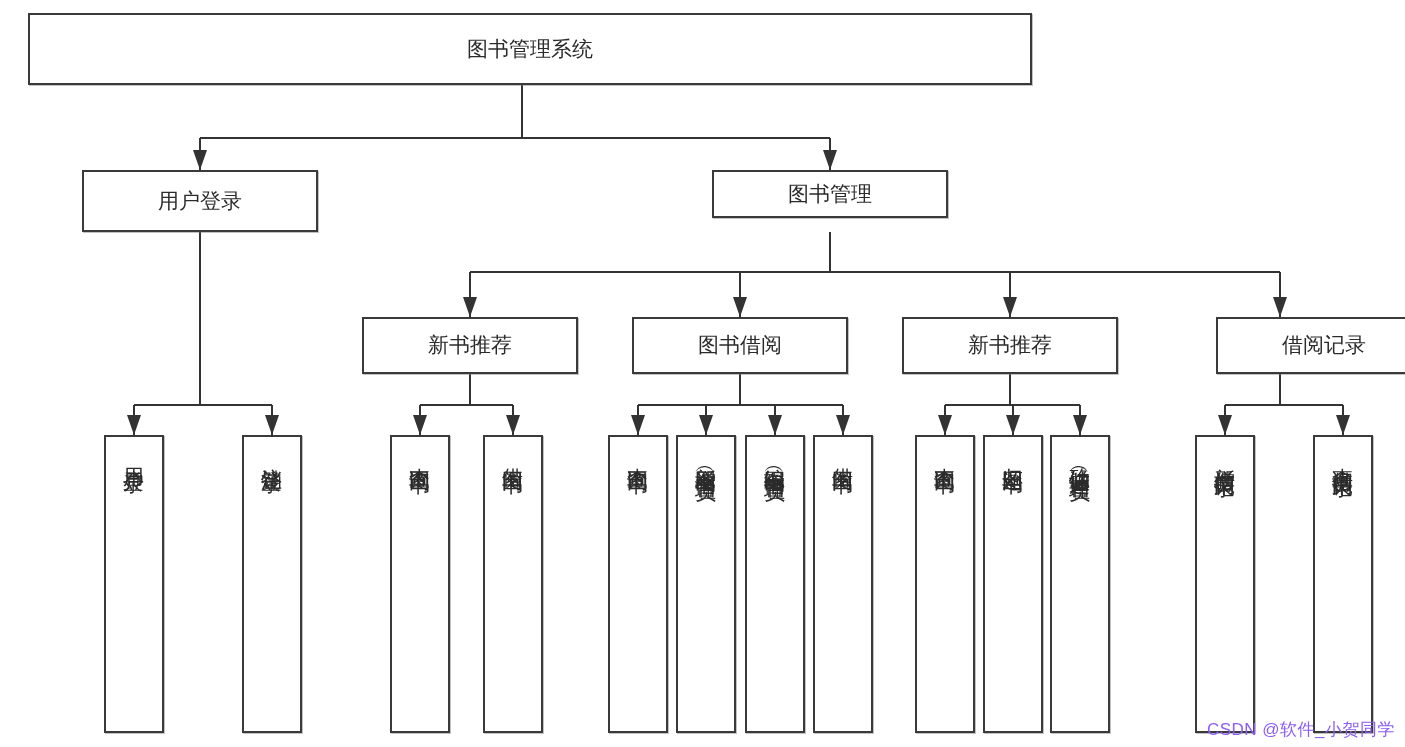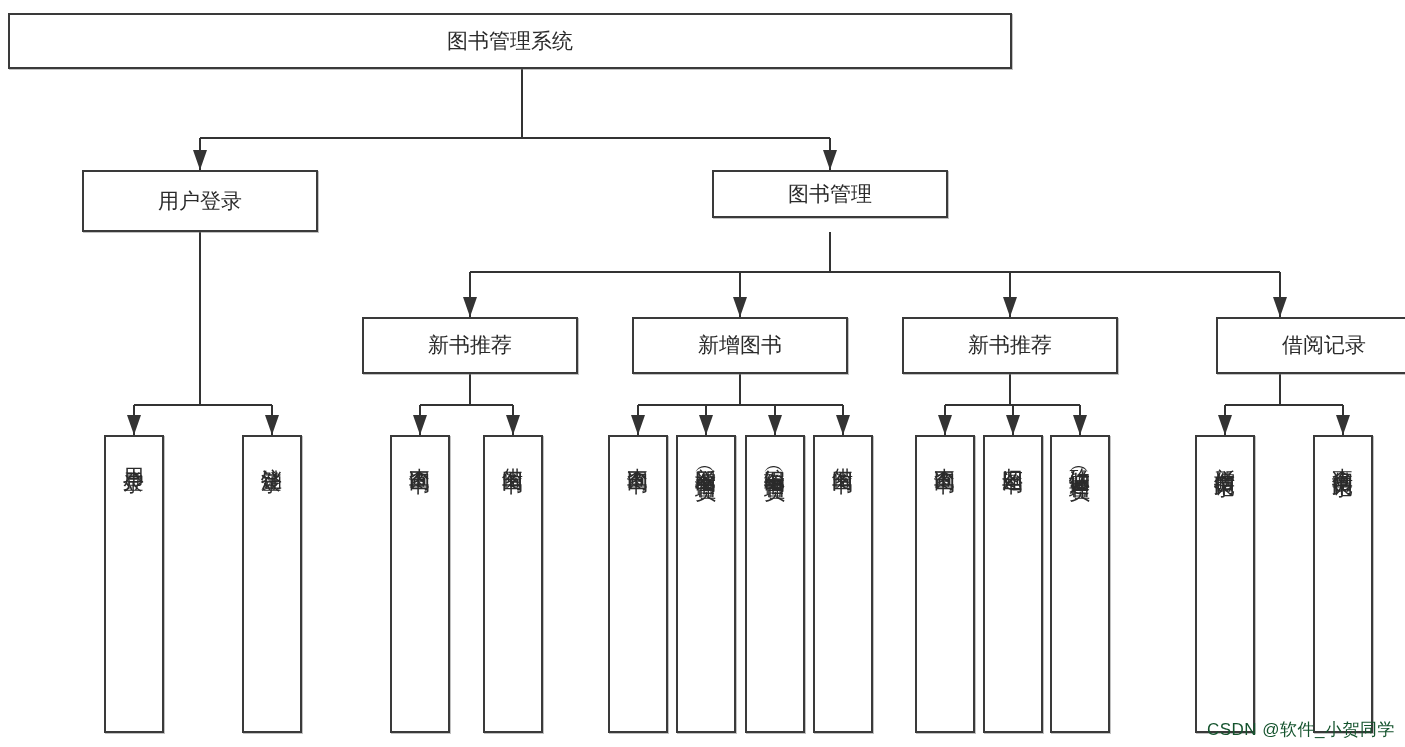--- a/index.html
+++ b/index.html
@@ -54,21 +54,21 @@
     text-orientation: upright;
     font-size: 21px;
     letter-spacing: 2px;
     line-height: 1;
   }
   #watermark {
     position: absolute;
     right: 10px;
     bottom: 6px;
     font-size: 17px;
-    color: #14532d;
+    color: #8b5cf6;
     letter-spacing: 0.5px;
     white-space: nowrap;
   }
 </style>
 </head>
 <body>
 
 <div id="canvas">
   <svg id="wires" viewBox="0 0 1405 747" preserveAspectRatio="none" aria-hidden="true">
       <line x1="522" y1="69" x2="522" y2="138" stroke="#333333" stroke-width="2.6" shape-rendering="crispEdges"></line>
@@ -118,34 +118,34 @@
       <line x1="1080" y1="405" x2="1080" y2="435" stroke="#333333" stroke-width="2.6" shape-rendering="crispEdges"></line>
       <path d="M 1073 415 L 1087 415 L 1080 435 Z" fill="#333333"></path>
       <line x1="1280" y1="374" x2="1280" y2="405" stroke="#333333" stroke-width="2.6" shape-rendering="crispEdges"></line>
       <line x1="1225" y1="405" x2="1343" y2="405" stroke="#333333" stroke-width="2.6" shape-rendering="crispEdges"></line>
       <line x1="1225" y1="405" x2="1225" y2="435" stroke="#333333" stroke-width="2.6" shape-rendering="crispEdges"></line>
       <path d="M 1218 415 L 1232 415 L 1225 435 Z" fill="#333333"></path>
       <line x1="1343" y1="405" x2="1343" y2="435" stroke="#333333" stroke-width="2.6" shape-rendering="crispEdges"></line>
       <path d="M 1336 415 L 1350 415 L 1343 435 Z" fill="#333333"></path>
     </svg>
   <div id="nodes">
-      <div class="node horiz" style="left: 8px; top: 13px; width: 1004px; height: 56px;">
+      <div class="node horiz" style="left: 28px; top: 13px; width: 1004px; height: 72px;">
         <span class="label">图书管理系统</span>
       </div>
       <div class="node horiz" style="left: 82px; top: 170px; width: 236px; height: 62px;">
         <span class="label">用户登录</span>
       </div>
       <div class="node horiz" style="left: 712px; top: 170px; width: 236px; height: 48px;">
         <span class="label">图书管理</span>
       </div>
       <div class="node horiz" style="left: 362px; top: 317px; width: 216px; height: 57px;">
         <span class="label">新书推荐</span>
       </div>
       <div class="node horiz" style="left: 632px; top: 317px; width: 216px; height: 57px;">
-        <span class="label">新增图书</span>
+        <span class="label">图书借阅</span>
       </div>
       <div class="node horiz" style="left: 902px; top: 317px; width: 216px; height: 57px;">
         <span class="label">新书推荐</span>
       </div>
       <div class="node horiz" style="left: 1216px; top: 317px; width: 216px; height: 57px;">
         <span class="label">借阅记录</span>
       </div>
       <div class="node vert" style="left: 104px; top: 435px; width: 60px; height: 298px;">
         <span class="label">用户登录</span>
       </div>

